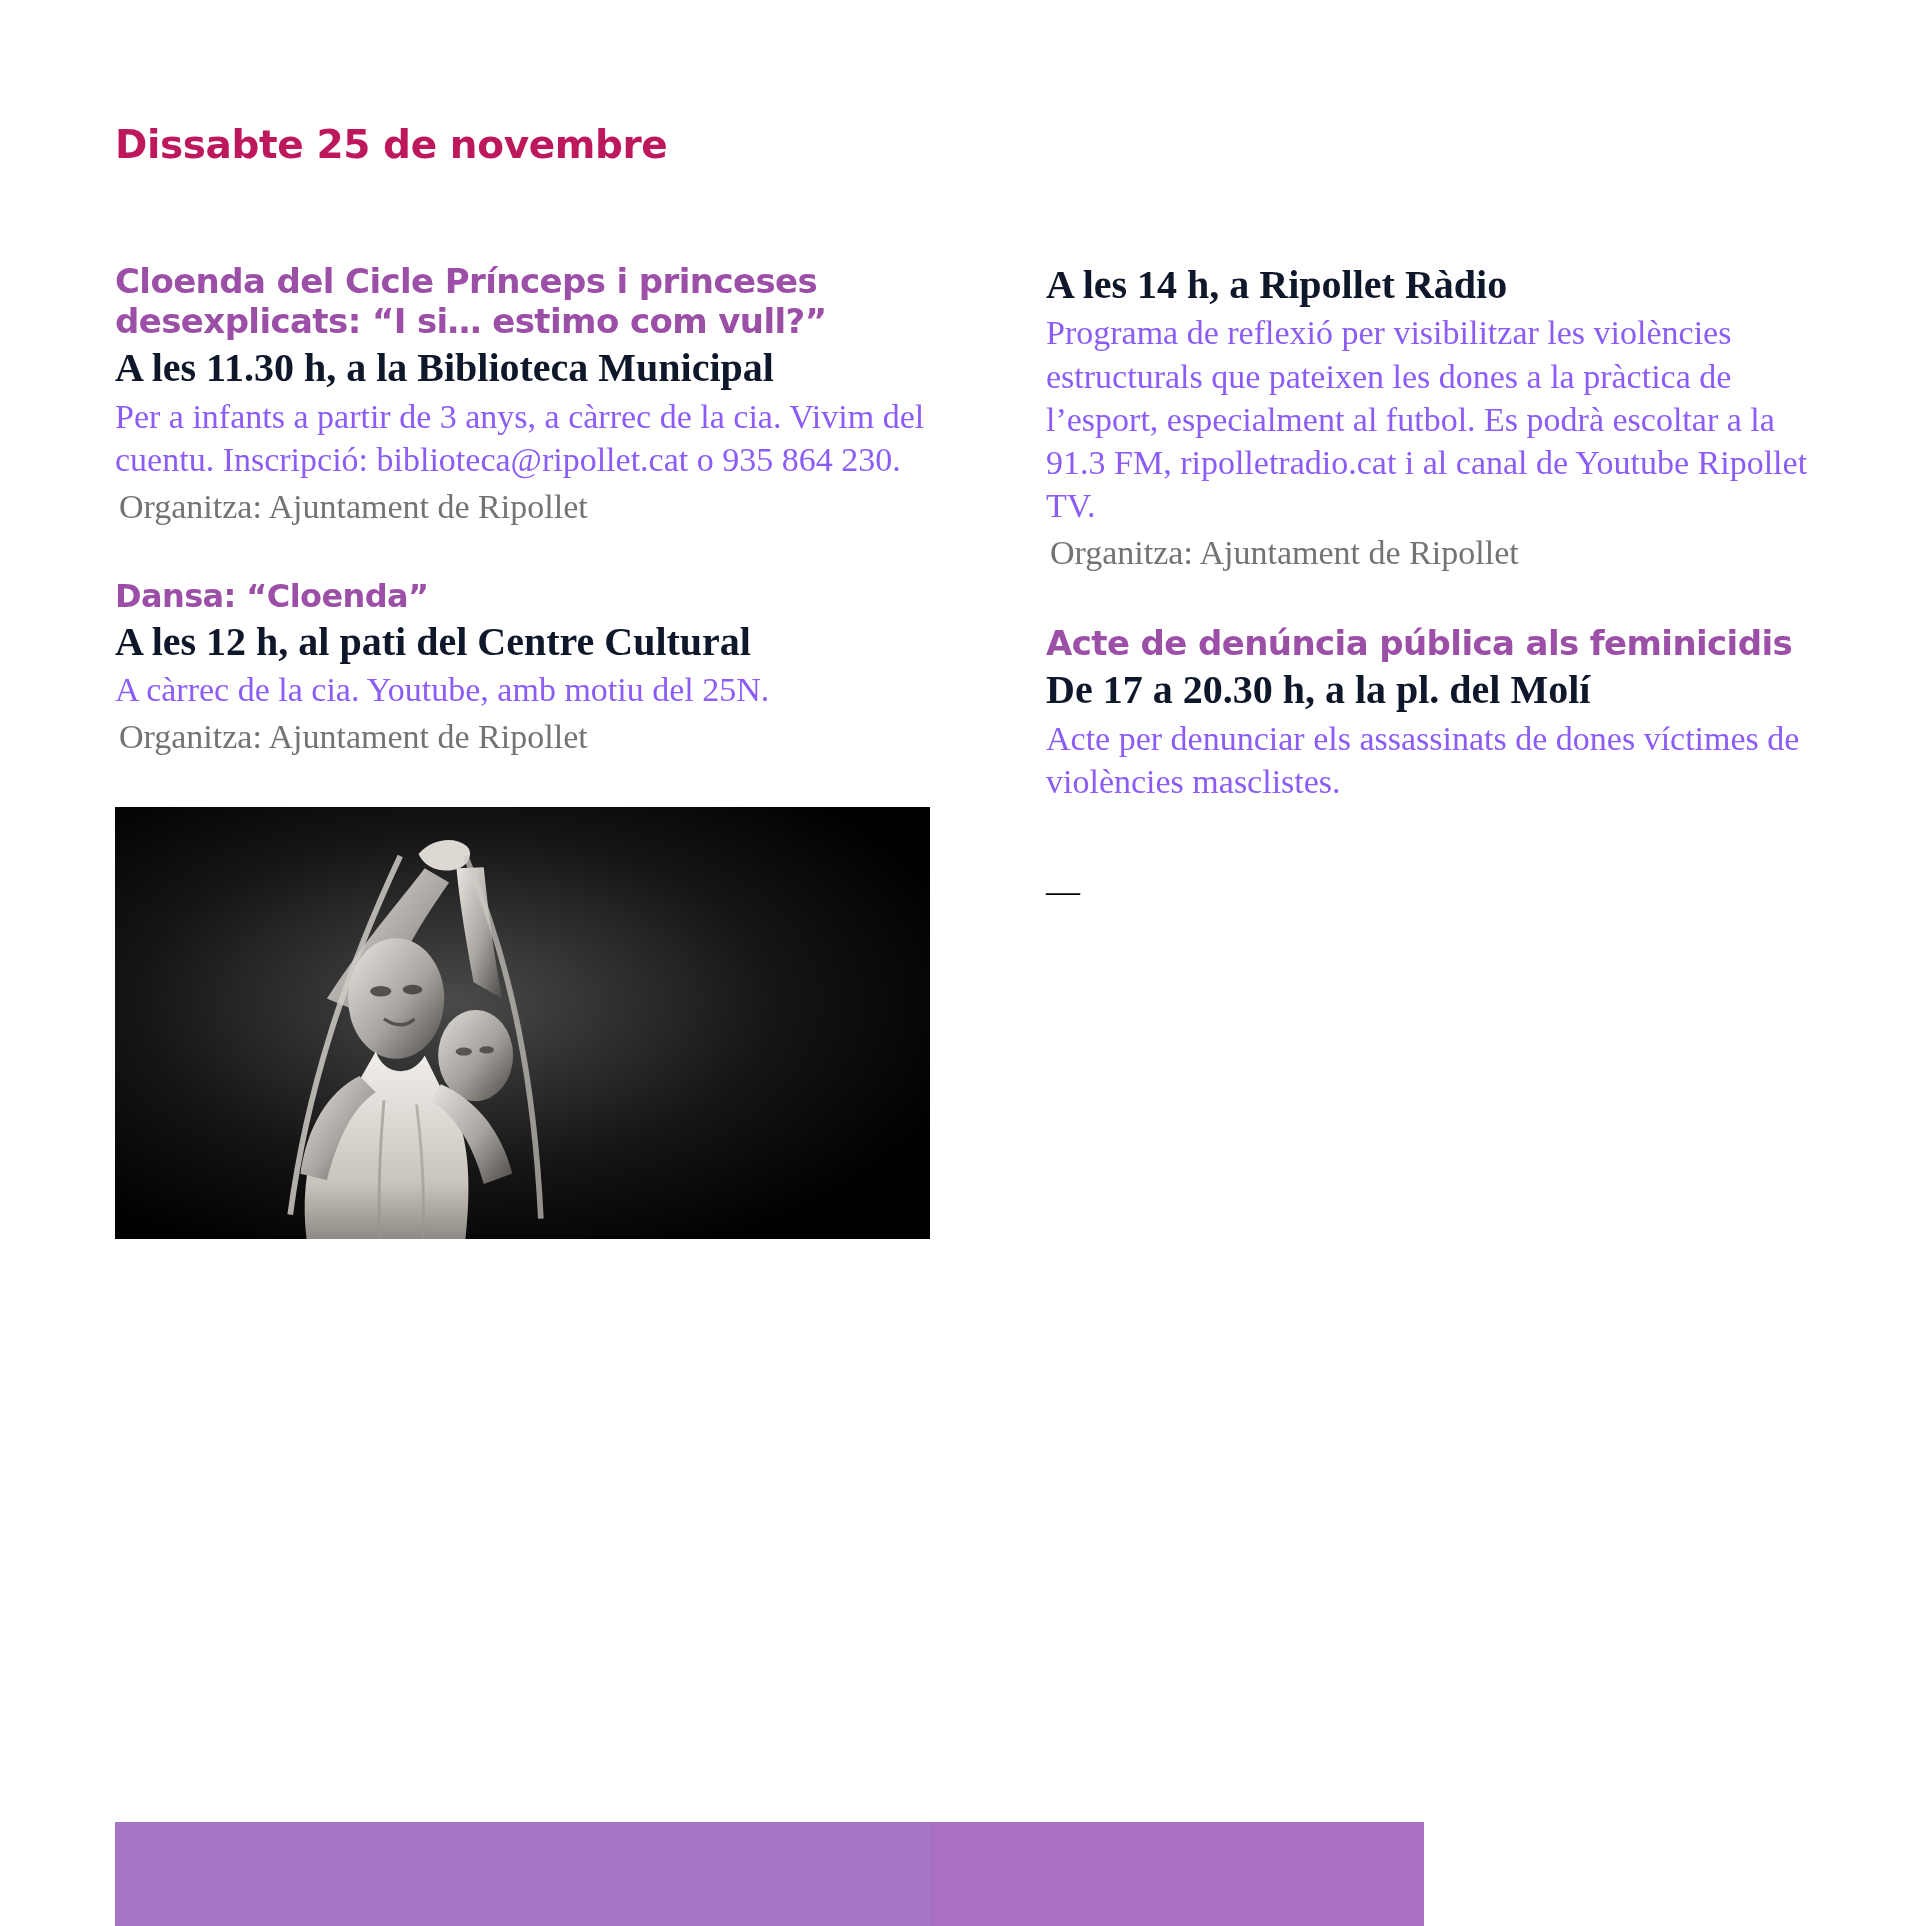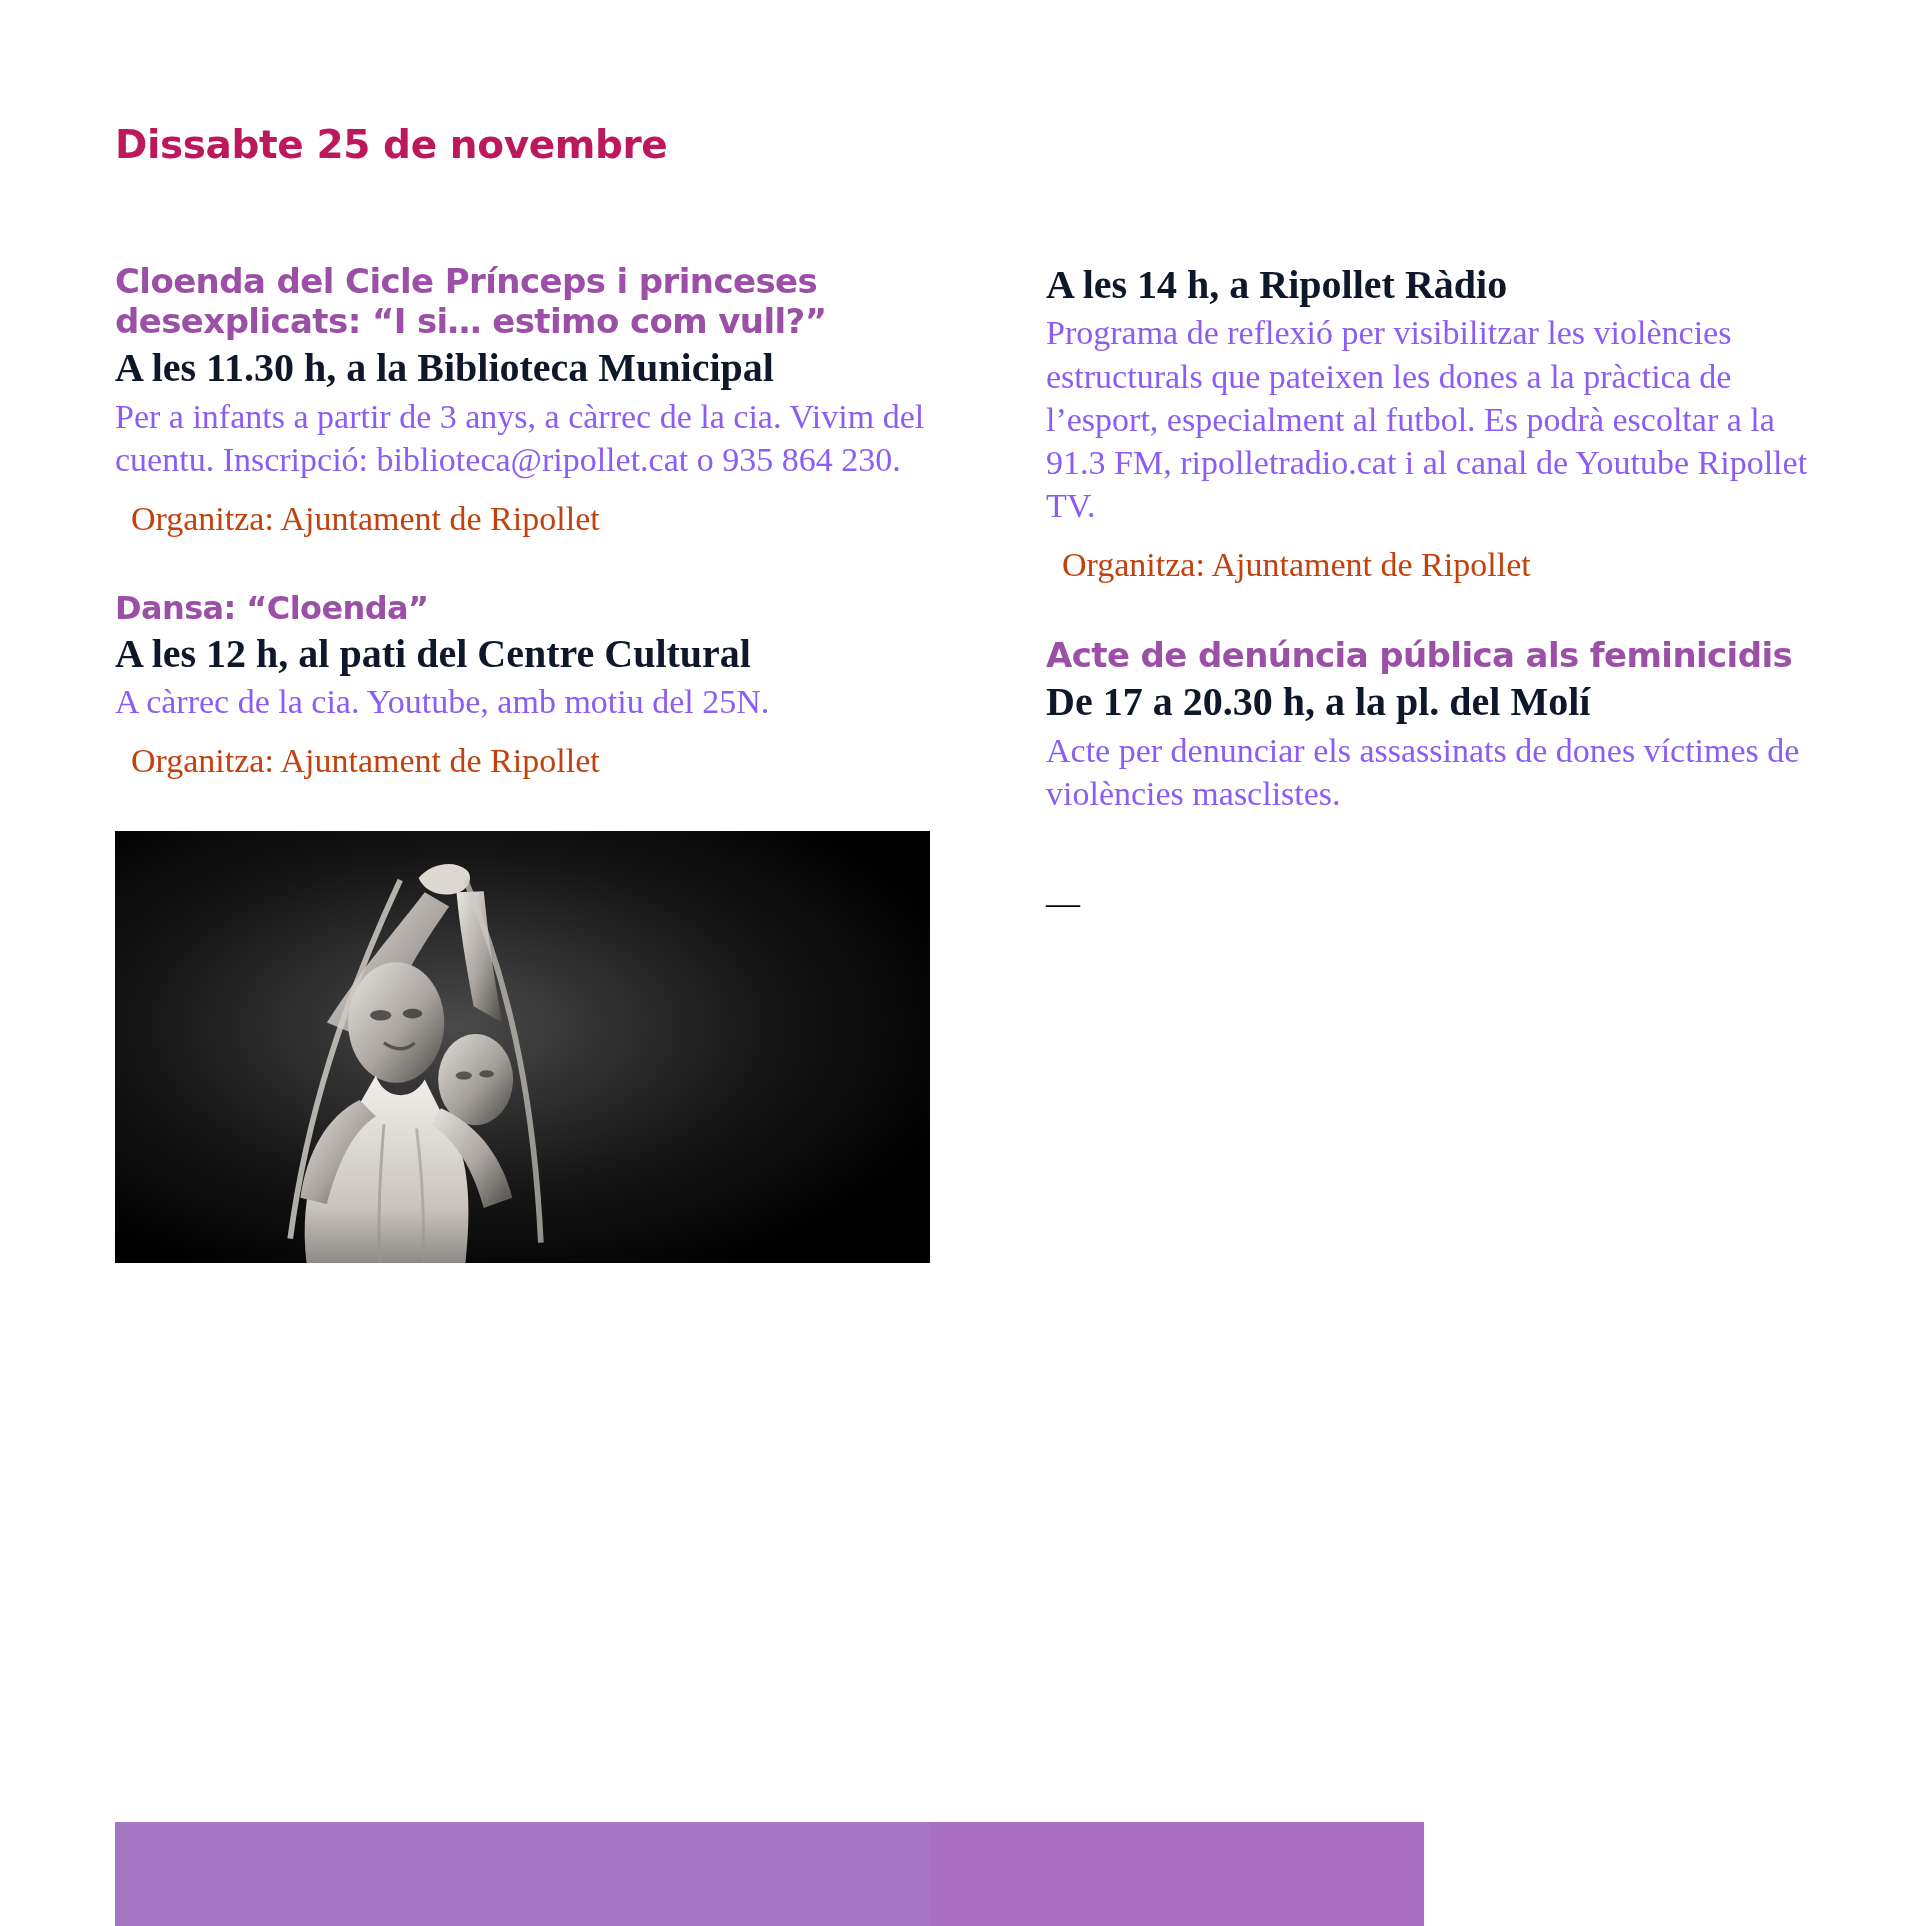--- a/index.html
+++ b/index.html
@@ -79,22 +79,22 @@
     font-size: 34px;
     line-height: 1.27;
     color: #8b5cf6;
     margin: 0 0 1.6px 0;
   }
 
   .event-org {
     font-family: "Liberation Serif", serif;
     font-size: 34px;
     line-height: 1.27;
-    color: #c2410c;
-    margin: 16px;
+    color: #737373;
+    margin: 4px;
   }
 
   .photo-wrap {
     position: relative;
     width: 815px;
     height: 432px;
     margin-top: 16.3px;
     overflow: hidden;
     background: #000000;
   }

